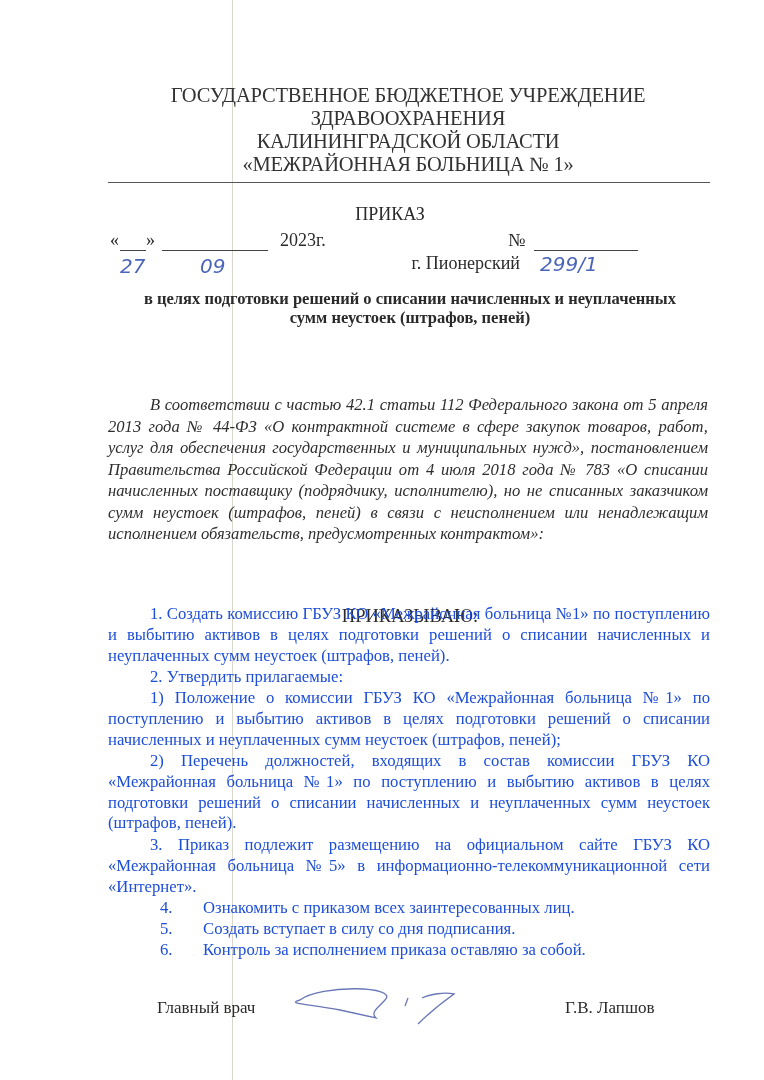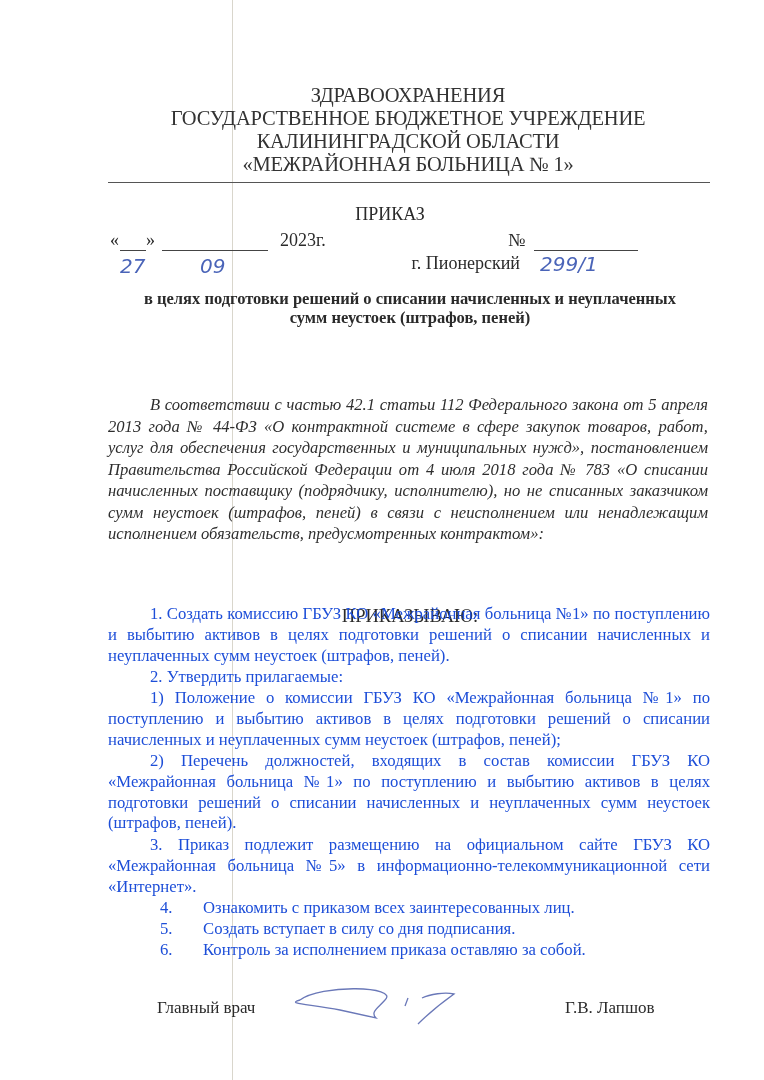--- a/index.html
+++ b/index.html
@@ -29,22 +29,22 @@
   .numlist .num { width: 95px; padding-left: 52px; box-sizing: border-box; }
   .signature-row { position: absolute; top: 998px; font-size: 17px; }
   .sig-scribble { position: absolute; left: 280px; top: 982px; }
 </style>
 </head>
 <body>
 
 <div class="fold-line"></div>
 
 <div class="header">
+  <div>ГОСУДАРСТВЕННОЕ БЮДЖЕТНОЕ УЧРЕЖДЕНИЕ</div>
   <div>ЗДРАВООХРАНЕНИЯ</div>
-  <div>ГОСУДАРСТВЕННОЕ БЮДЖЕТНОЕ УЧРЕЖДЕНИЕ</div>
   <div>КАЛИНИНГРАДСКОЙ ОБЛАСТИ</div>
   <div>«МЕЖРАЙОННАЯ БОЛЬНИЦА № 1»</div>
 </div>
 <div class="header-rule"></div>
 
 <div class="order-title">ПРИКАЗ</div>
 
 <div>
   <span class="date-row q" style="left:110px;">«</span>
   <span class="hand" style="left:120px; top:226px;">27</span>

